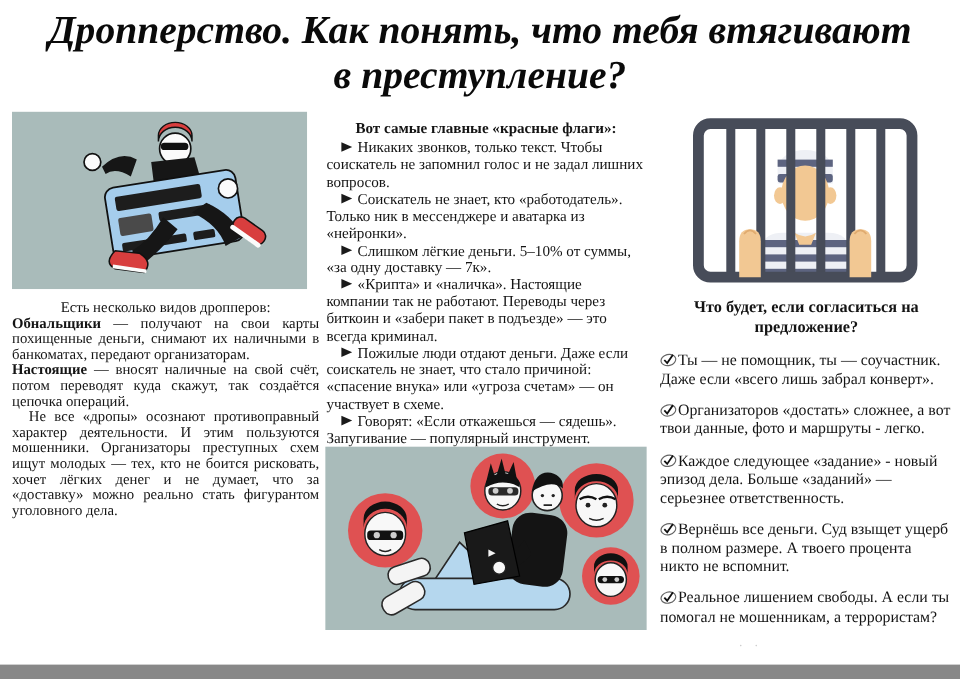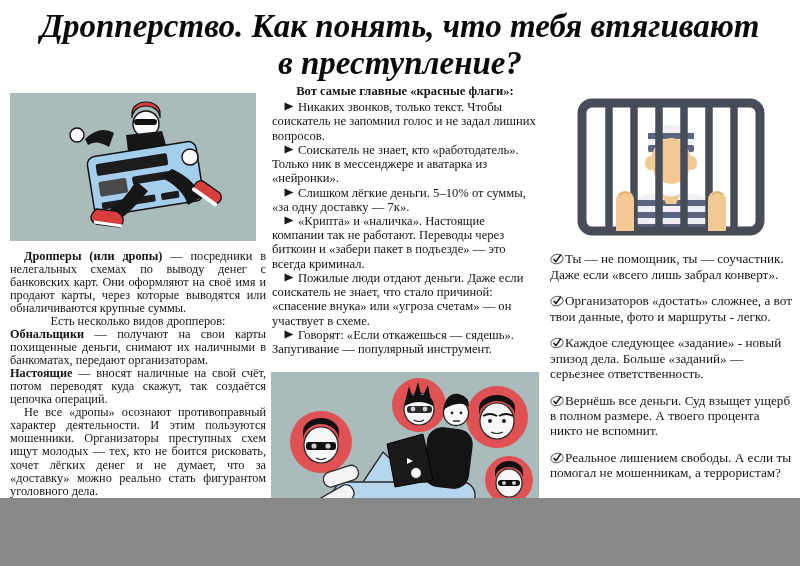--- a/index.html
+++ b/index.html
@@ -1,28 +1,28 @@
 <!DOCTYPE html>
 <html><head>
 <meta charset="utf-8">
 <style>
   html,body{margin:0;padding:0;background:#888;}
-  .page{position:relative;width:800px;height:498px;background:#ffffff;overflow:hidden;
+  .page{position:relative;width:800px;height:554px;background:#ffffff;overflow:hidden;
         font-family:"Liberation Serif", serif;color:#141414;margin:0 auto;}
   .title{position:absolute;top:8px;left:0;width:800px;text-align:center;
          font-weight:bold;font-style:italic;font-size:33px;line-height:1.12;color:#0a0a0a;}
   
   .col-left{position:absolute;left:10px;top:93px;width:256px;}
   .illu-frame{display:block;}
   .left-text{margin-top:9px;font-size:12.3px;line-height:1.06;text-align:justify;}
   .left-text p{margin:0;}
   .indent{text-indent:14px;}
   .subhead{text-align:center;}
   
-  .col-mid{position:absolute;left:272px;top:84px;width:266px;font-size:12.6px;line-height:1.13;}
+  .col-mid{position:absolute;left:272px;top:100px;width:266px;font-size:12.6px;line-height:1.13;}
   .mid-heading{text-align:center;font-weight:bold;margin:0 0 2px 0;}
   .flag{margin:0;text-indent:12px;}
   .bullet{display:inline-block;margin-right:4px;}
   .illu3-pos{position:absolute;left:271px;top:372px;}
   
   .col-right{position:absolute;left:550px;top:97px;width:244px;font-size:13.2px;line-height:1.17;}
   .illu2-wrap{width:190px;margin-left:26px;}
   .right-heading{text-align:center;font-weight:bold;font-size:13.6px;margin:8px 2px 0 2px;line-height:1.2;}
   .conseq{margin:11px 0 0 0;}
   .chk{display:inline-block;vertical-align:-2px;margin-right:1px;}
@@ -68,21 +68,20 @@
       <path d="M84 129 l28 4" stroke="#fbfbfb" stroke-width="3"></path>
 
       <path d="M150 84 Q172 94 178 112 L192 104 Q184 86 162 76 Z" fill="#161616"></path>
       <g transform="rotate(35 196 100)">
         <rect x="182" y="92" width="30" height="13" rx="6" fill="#d83e3e" stroke="#111" stroke-width="1.3"></rect>
         <rect x="182" y="102" width="30" height="4" rx="2" fill="#fbfbfb"></rect>
       </g>
     </svg>
 
     <div class="left-text">
-      <p class="indent"><b>Дропперы (или дропы)</b><span> — посредники в нелегальных схемах по выводу денег с банковских карт. Они оформляют на своё имя и продают карты, через которые выводятся или обналичиваются крупные суммы.</span></p>
       <p class="subhead">Есть несколько видов дропперов:</p>
       <p><b>Обнальщики</b><span> — получают на свои карты похищенные деньги, снимают их наличными в банкоматах, передают организаторам.</span></p>
       <p><b>Настоящие</b><span> — вносят наличные на свой счёт, потом переводят куда скажут, так создаётся цепочка операций.</span></p>
       <p class="indent">Не все «дропы» осознают противоправный характер деятельности. И этим пользуются мошенники. Организаторы преступных схем ищут молодых — тех, кто не боится рисковать, хочет лёгких денег и не думает, что за «доставку» можно реально стать фигурантом уголовного дела.</p>
     </div>
   </div>
 
   <div class="col-mid">
     <p class="mid-heading">Вот самые главные «красные флаги»:</p>
     <p class="flag"><svg class="bullet" width="10" height="9" viewBox="0 0 10 9">
@@ -198,20 +197,21 @@
         </g>
 
         <g>
           <path d="M40 134 v-30 q0-10 9-10 q9 0 9 10 v30 z" fill="#f2c893"></path>
           <path d="M44 98 q5-6 10 0" stroke="#e0ab6f" stroke-width="1.5" fill="none"></path>
           <path d="M132 134 v-30 q0-10 9-10 q9 0 9 10 v30 z" fill="#f2c893"></path>
           <path d="M136 98 q5-6 10 0" stroke="#e0ab6f" stroke-width="1.5" fill="none"></path>
         </g>
       </svg>
     </div>
+    <div class="right-heading">Что будет, если согласиться на предложение?</div>
 
     <p class="conseq"><svg class="chk" width="14" height="13" viewBox="0 0 14 13">
           <ellipse cx="7" cy="7" rx="6.2" ry="4.6" transform="rotate(-14 7 7)" fill="none" stroke="#666" stroke-width="1"></ellipse>
           <path d="M3.6 7 L6 9.6 L10.8 2.6" fill="none" stroke="#111" stroke-width="1.5"></path>
         </svg><span>Ты — не помощник, ты — соучастник. Даже если «всего лишь забрал конверт».</span></p>
     <p class="conseq"><svg class="chk" width="14" height="13" viewBox="0 0 14 13">
           <ellipse cx="7" cy="7" rx="6.2" ry="4.6" transform="rotate(-14 7 7)" fill="none" stroke="#666" stroke-width="1"></ellipse>
           <path d="M3.6 7 L6 9.6 L10.8 2.6" fill="none" stroke="#111" stroke-width="1.5"></path>
         </svg><span>Организаторов «достать» сложнее, а вот твои данные, фото и маршруты - легко.</span></p>
     <p class="conseq"><svg class="chk" width="14" height="13" viewBox="0 0 14 13">

